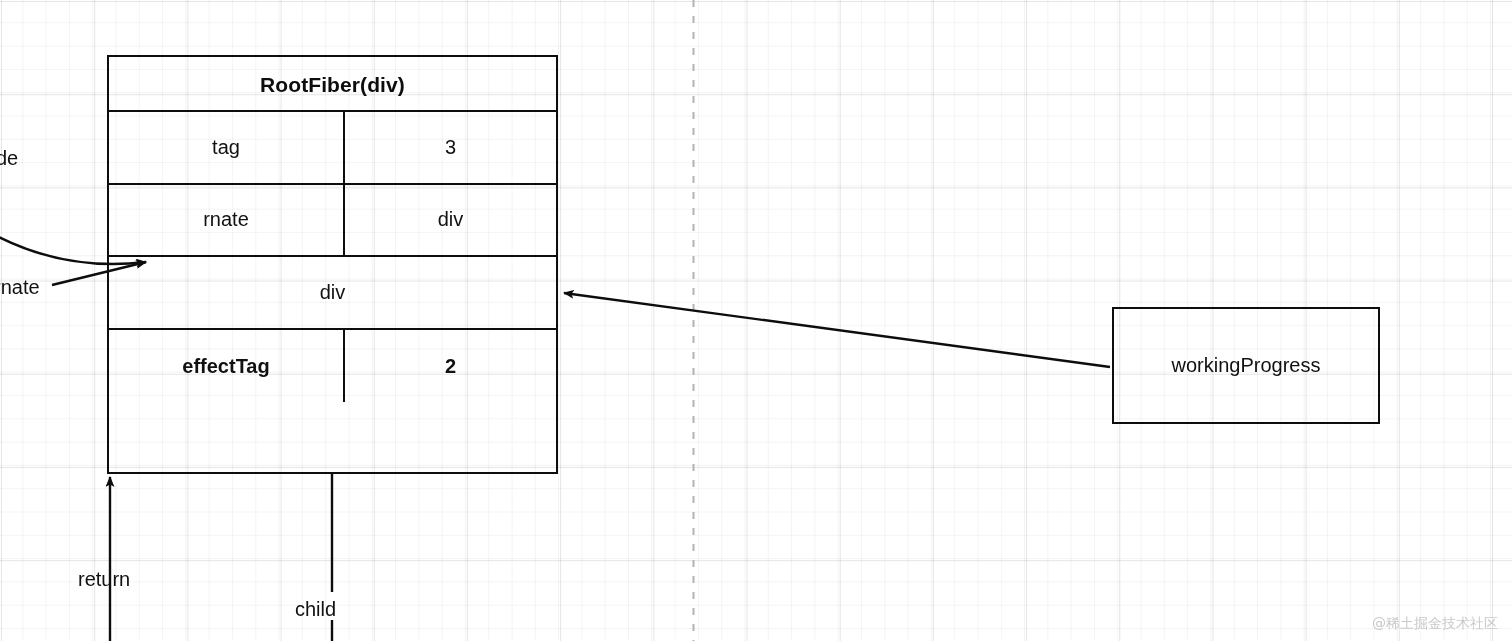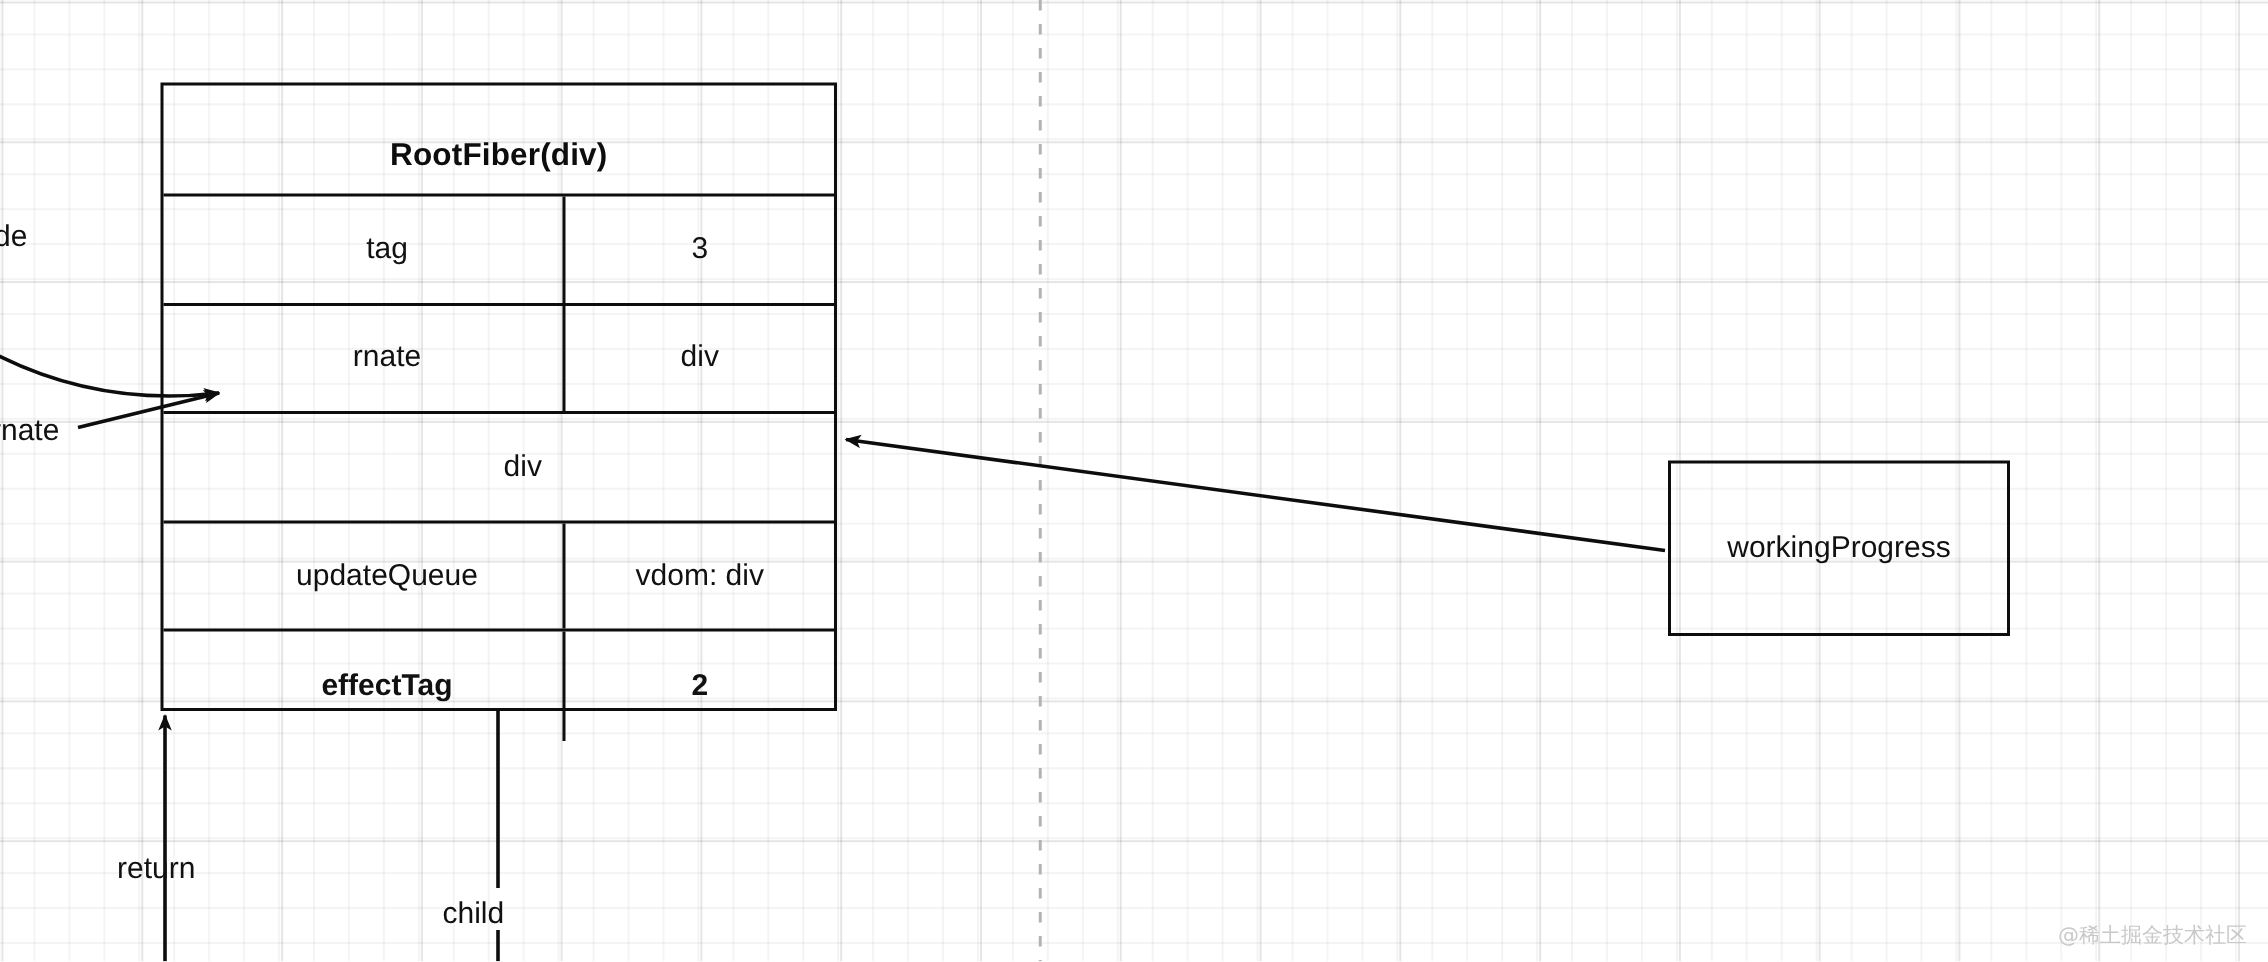--- a/index.html
+++ b/index.html
@@ -53,28 +53,26 @@
   .fiber-title {
     height: 55px;
     line-height: 55px;
     text-align: center;
     font-size: 21px;
     font-weight: bold;
     color: #0d0d0d;
     border-bottom: 2.5px solid #0d0d0d;
     box-sizing: border-box;
     letter-spacing: 0.1px;
-    margin-top: 19px;
   }
   .fiber-row {
     display: flex;
     height: 72.6px;
     border-bottom: 2.5px solid #0d0d0d;
     box-sizing: border-box;
-    padding-left: 32px;
   }
   .fiber-row.last {
     border-bottom: none;
     font-weight: bold;
   }
   .fiber-key {
     width: 236px;
     border-right: 2.5px solid #0d0d0d;
     box-sizing: border-box;
     display: flex;
@@ -90,21 +88,21 @@
     justify-content: center;
     font-size: 20px;
     color: #111;
   }
 
   
   .wp-box {
     position: absolute;
     left: 1112px;
     top: 307px;
-    width: 228px;
+    width: 268px;
     height: 117px;
     border: 2.5px solid #0d0d0d;
     box-sizing: border-box;
     display: flex;
     align-items: center;
     justify-content: center;
     font-size: 20px;
     color: #111;
     background: transparent;
   }
@@ -168,24 +166,20 @@
 
     <div class="fiber-row">
       <div class="fiber-key">rnate</div>
       <div class="fiber-val">div</div>
     </div>
 
     <div class="fiber-row">
       <div class="fiber-val">div</div>
     </div>
 
-    <div class="fiber-row">
-      <div class="fiber-key">updateQueue</div>
-      <div class="fiber-val">vdom: div</div>
-    </div>
 
     <div class="fiber-row last">
       <div class="fiber-key">effectTag</div>
       <div class="fiber-val">2</div>
     </div>
   </div>
 
   <div class="wp-box">workingProgress</div>
 
   <div class="edge-label lbl-node">de</div>

